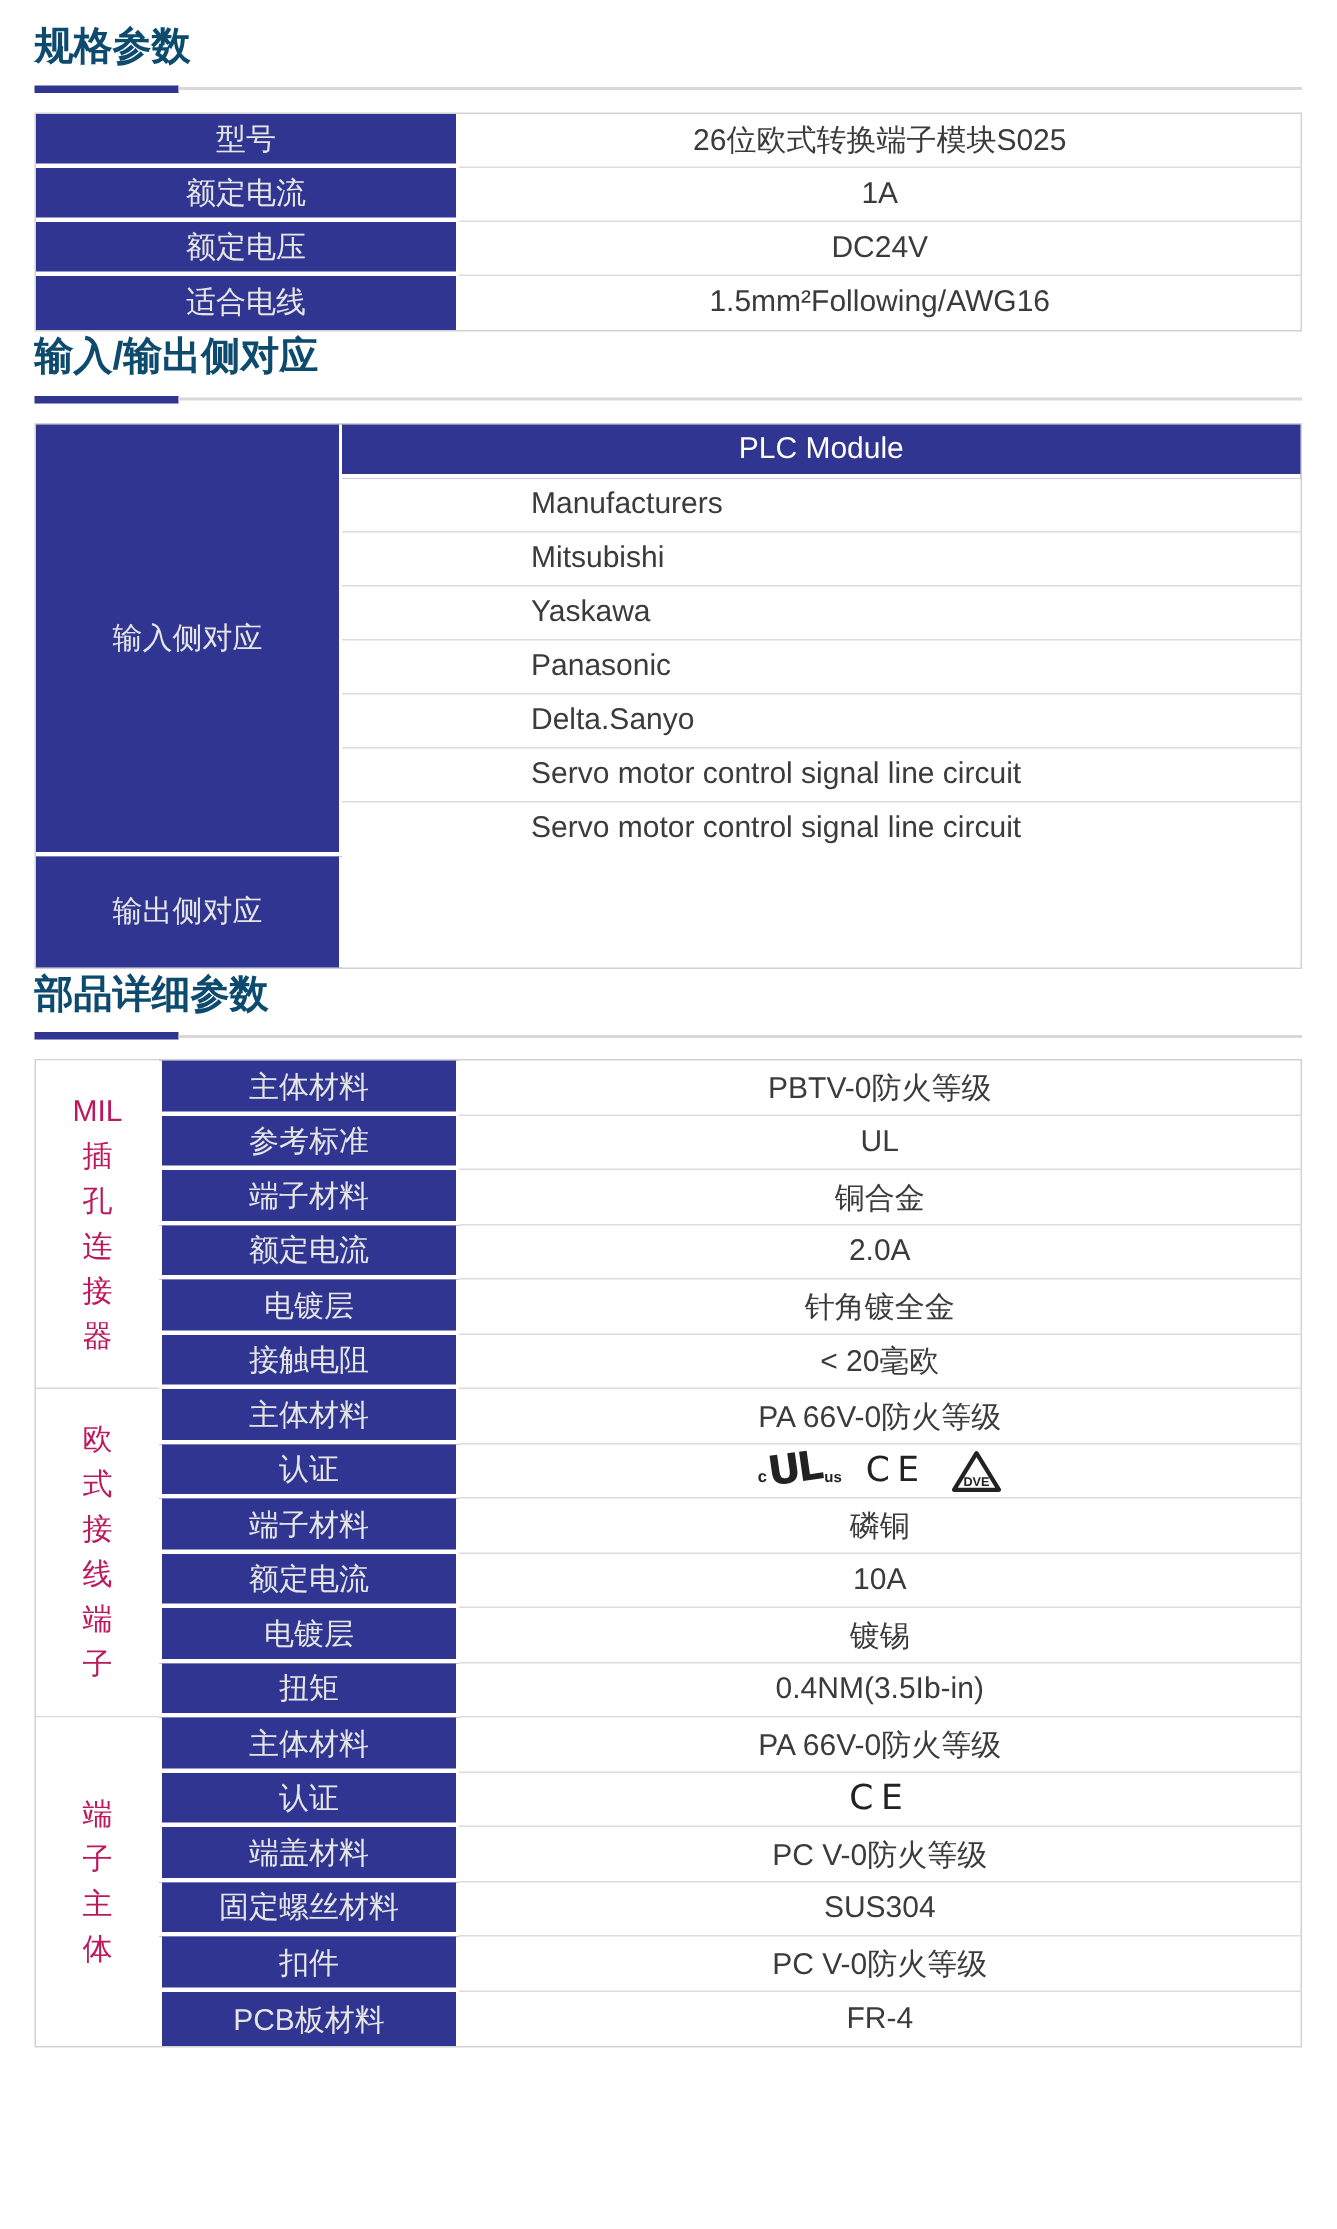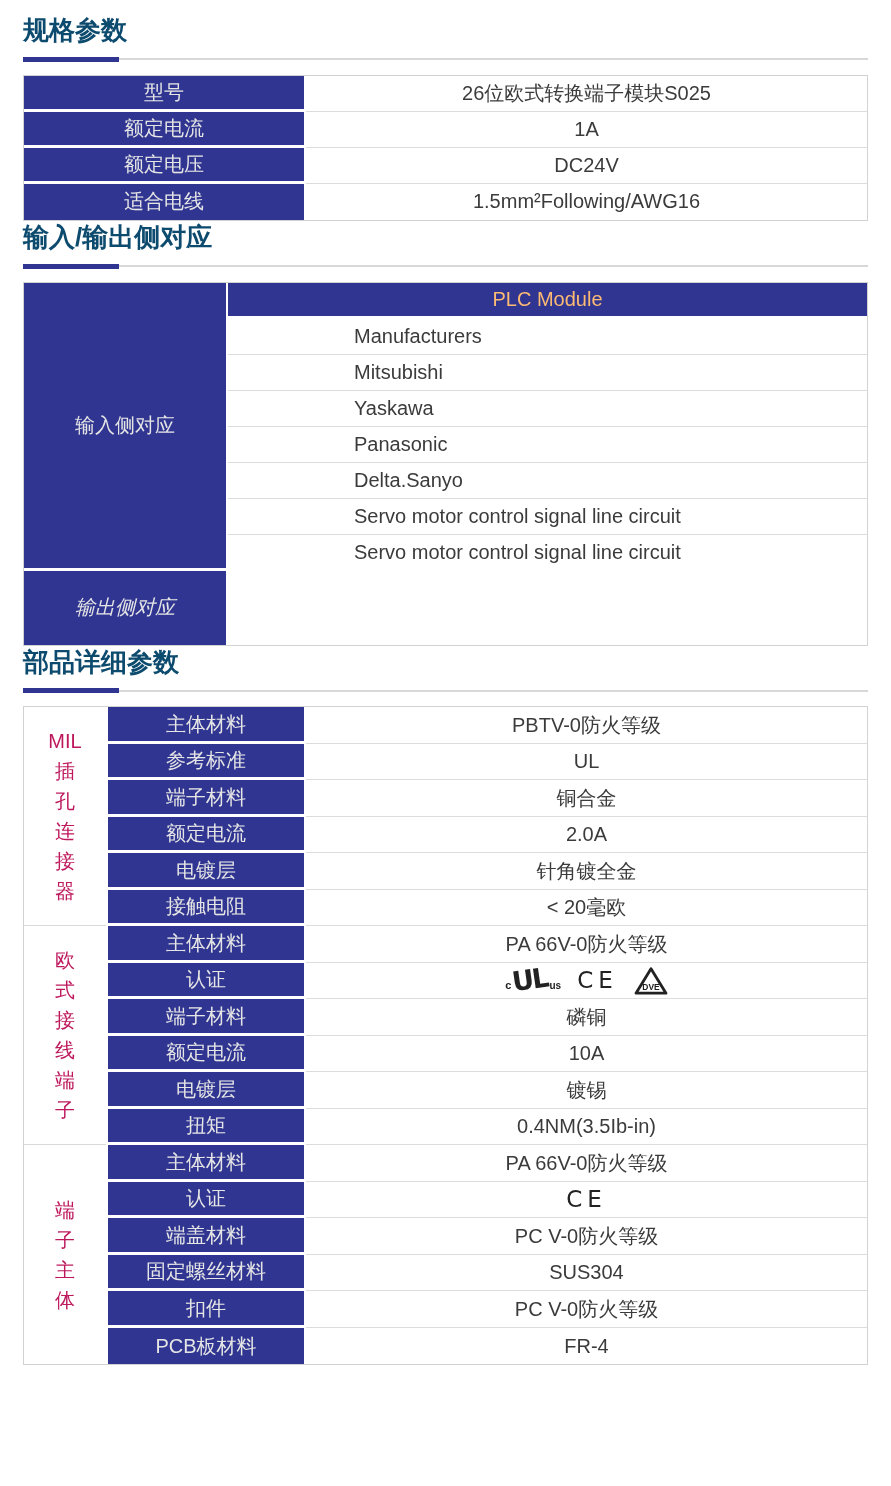--- a/index.html
+++ b/index.html
@@ -22,22 +22,22 @@
   .lbl.last { border-bottom:none; }
   .val { color:#3b3b3b; border-bottom:1px solid #dcdcdc; }
   .val.last { border-bottom:none; }
 
   
   .spec-table { grid-template-columns:282px 1fr; grid-auto-rows:36px; }
 
   
   .io-table { grid-template-columns:204px 1fr; grid-template-rows:repeat(8,36px) 74px; }
   .io-input-label { grid-column:1; grid-row:1 / span 8; }
-  .io-output-label { grid-column:1; grid-row:9; border-bottom:none;font-style:italic; }
-  .io-header { grid-column:2; background:#2f3590; color:#fdba74; border-bottom:3px solid #ffffff; }
+  .io-output-label { grid-column:1; grid-row:9; border-bottom:none; }
+  .io-header { grid-column:2; background:#2f3590; color:#ffffff; border-bottom:3px solid #ffffff; }
   .io-row { grid-column:2; justify-content:flex-start; padding-left:126px; }
 
   
   .parts-table { grid-template-columns:82px 200px 1fr; grid-template-rows:repeat(18,36.5px); }
   .group-name { grid-column:1; background:#ffffff; color:#be185d; font-size:20px;
     text-align:center; white-space:pre-line; line-height:30px; border-bottom:1px solid #d9d9d9; }
   .group-name.g1 { grid-row:1 / span 6; }
   .group-name.g2 { grid-row:7 / span 6; }
   .group-name.g3 { grid-row:13 / span 6; border-bottom:none; }
   .parts-table .lbl { grid-column:2; border-left:2px solid #ffffff; }

